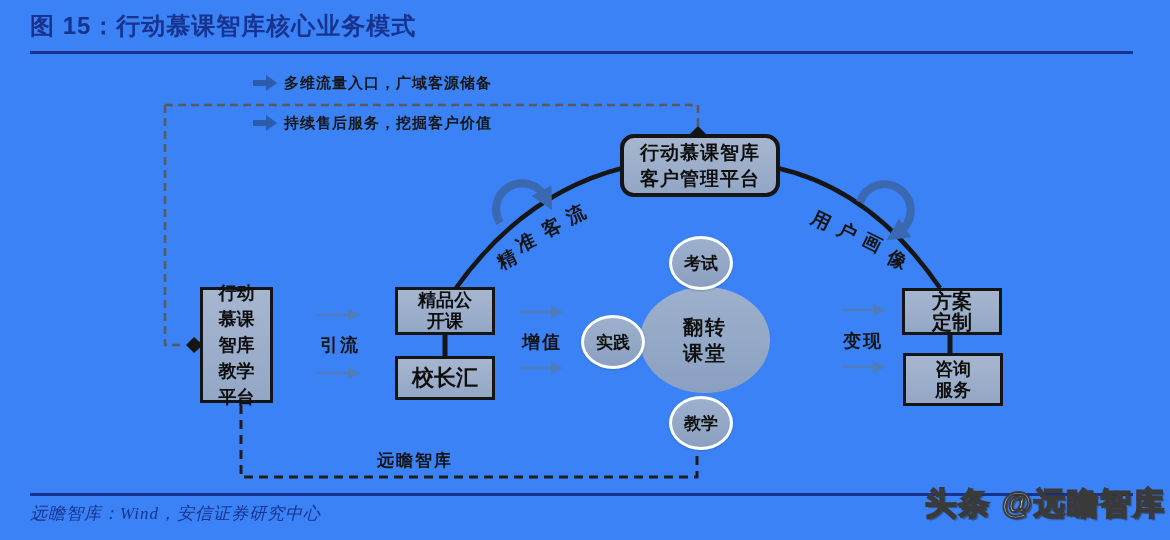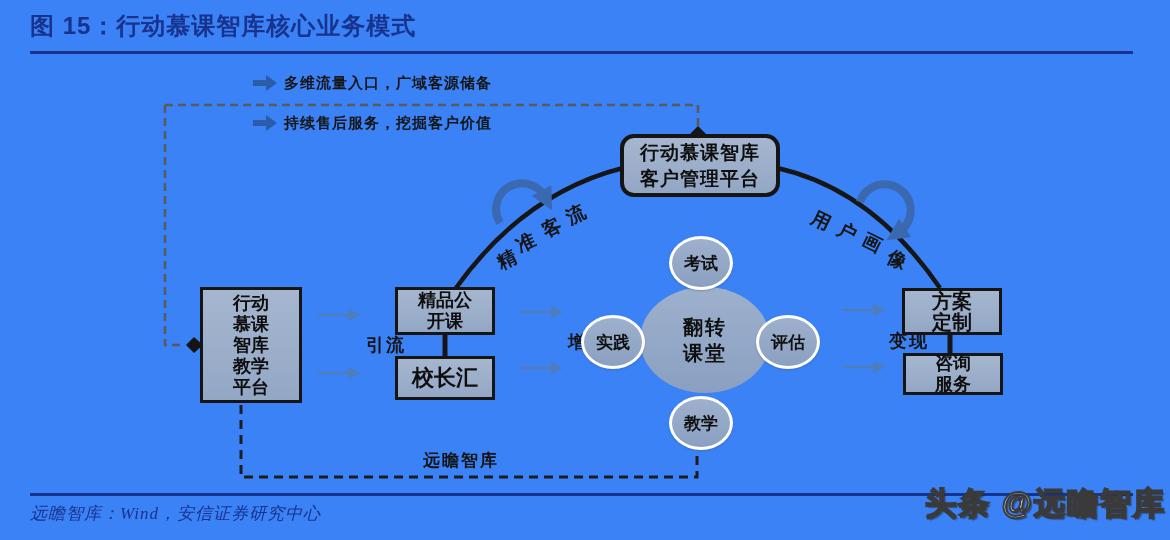--- a/index.html
+++ b/index.html
@@ -26,21 +26,21 @@
   
   .circle{
     border-radius:50%;
     background:linear-gradient(180deg,#9db1cd 0%,#8ba0c1 100%);
     display:flex;align-items:center;justify-content:center;text-align:center;
     font-weight:bold;color:#101010;white-space:pre-line;
   }
   .sat{border:3px solid #fff;box-shadow:0 1px 2px rgba(60,80,110,.35);z-index:3;font-size:17px;}
   .center-big{z-index:2;font-size:20px;line-height:26px;letter-spacing:2px;}
   
-  .stage-label{font-size:18px;font-weight:bold;color:#141414;text-align:center;letter-spacing:2px;margin-left:46px;}
+  .stage-label{font-size:18px;font-weight:bold;color:#141414;text-align:center;letter-spacing:2px;}
   
   .arc-char{font-size:19px;font-weight:bold;color:#141414;width:22px;height:22px;text-align:center;line-height:22px;}
   .tilt-l{transform:rotate(-26deg);}
   .tilt-r{transform:rotate(26deg);}
   
   .source{left:30px;top:502px;font-size:17px;font-style:italic;color:#17338d;
           font-family:"Liberation Serif","DejaVu Serif",serif;letter-spacing:1px;}
   .watermark{
     right:4px;top:483px;font-size:31px;font-weight:bold;color:#fafafa;letter-spacing:2px;
     -webkit-text-stroke:2px #3a3a3a;text-shadow:2px 2px 1px rgba(40,40,40,.55);z-index:5;
@@ -93,40 +93,39 @@
     <polygon points="253,80 266,80 266,75 277,83 266,91 266,86 253,86" fill="#2a5caa"></polygon>
     <polygon points="253,120 266,120 266,115 277,123 266,131 266,126 253,126" fill="#2a5caa"></polygon>
   </svg>
 
   <div class="abs flow-label" style="left:284px;top:74px;">多维流量入口，广域客源储备</div>
   <div class="abs flow-label" style="left:284px;top:114px;">持续售后服务，挖掘客户价值</div>
 
   <div class="abs box rounded" style="left:620px;top:134px;width:160px;height:63px;font-size:19px;line-height:26px;letter-spacing:1px;">行动慕课智库
 客户管理平台</div>
 
-  <div class="abs box" style="left:200px;top:287px;width:102px;height:116px;font-size:18px;line-height:21px;">行动
+  <div class="abs box" style="left:200px;top:287px;width:73px;height:116px;font-size:18px;line-height:26px;">行动
 慕课
 智库
 教学
 平台</div>
 
   <div class="abs box" style="left:395px;top:287px;width:100px;height:48px;font-size:18px;line-height:21px;">精品公
 开课</div>
   <div class="abs box" style="left:395px;top:356px;width:100px;height:44px;font-size:22px;">校长汇</div>
 
   <div class="abs box" style="left:902px;top:288px;width:100px;height:47px;font-size:20px;line-height:21px;">方案
 定制</div>
-  <div class="abs box" style="left:903px;top:353px;width:100px;height:42px;font-size:18px;line-height:21px;">咨询
+  <div class="abs box" style="left:903px;top:353px;width:100px;height:53px;font-size:18px;line-height:21px;">咨询
 服务</div>
 
   <div class="abs circle center-big" style="left:640px;top:287px;width:130px;height:106px;">翻转
 课堂</div>
   <div class="abs circle sat" style="left:669px;top:236px;width:64px;height:54px;">考试</div>
   <div class="abs circle sat" style="left:581px;top:315px;width:64px;height:54px;">实践</div>
-  <div class="abs circle sat" style="left:756px;top:315px;width:64px;height:54px;">评估</div>
   <div class="abs circle sat" style="left:669px;top:396px;width:64px;height:54px;">教学</div>
 
   <div class="abs stage-label" style="left:317px;top:333px;width:46px;">引流</div>
   <div class="abs stage-label" style="left:518px;top:330px;width:48px;">增值</div>
   <div class="abs stage-label" style="left:839px;top:329px;width:48px;">变现</div>
   <div class="abs stage-label" style="left:358px;top:449px;width:114px;font-size:17px;">远瞻智库</div>
 
   <div class="abs arc-char tilt-l" style="left:496px;top:249px;">精</div>
   <div class="abs arc-char tilt-l" style="left:515px;top:232px;">准</div>
   <div class="abs arc-char tilt-l" style="left:541px;top:217px;">客</div>

